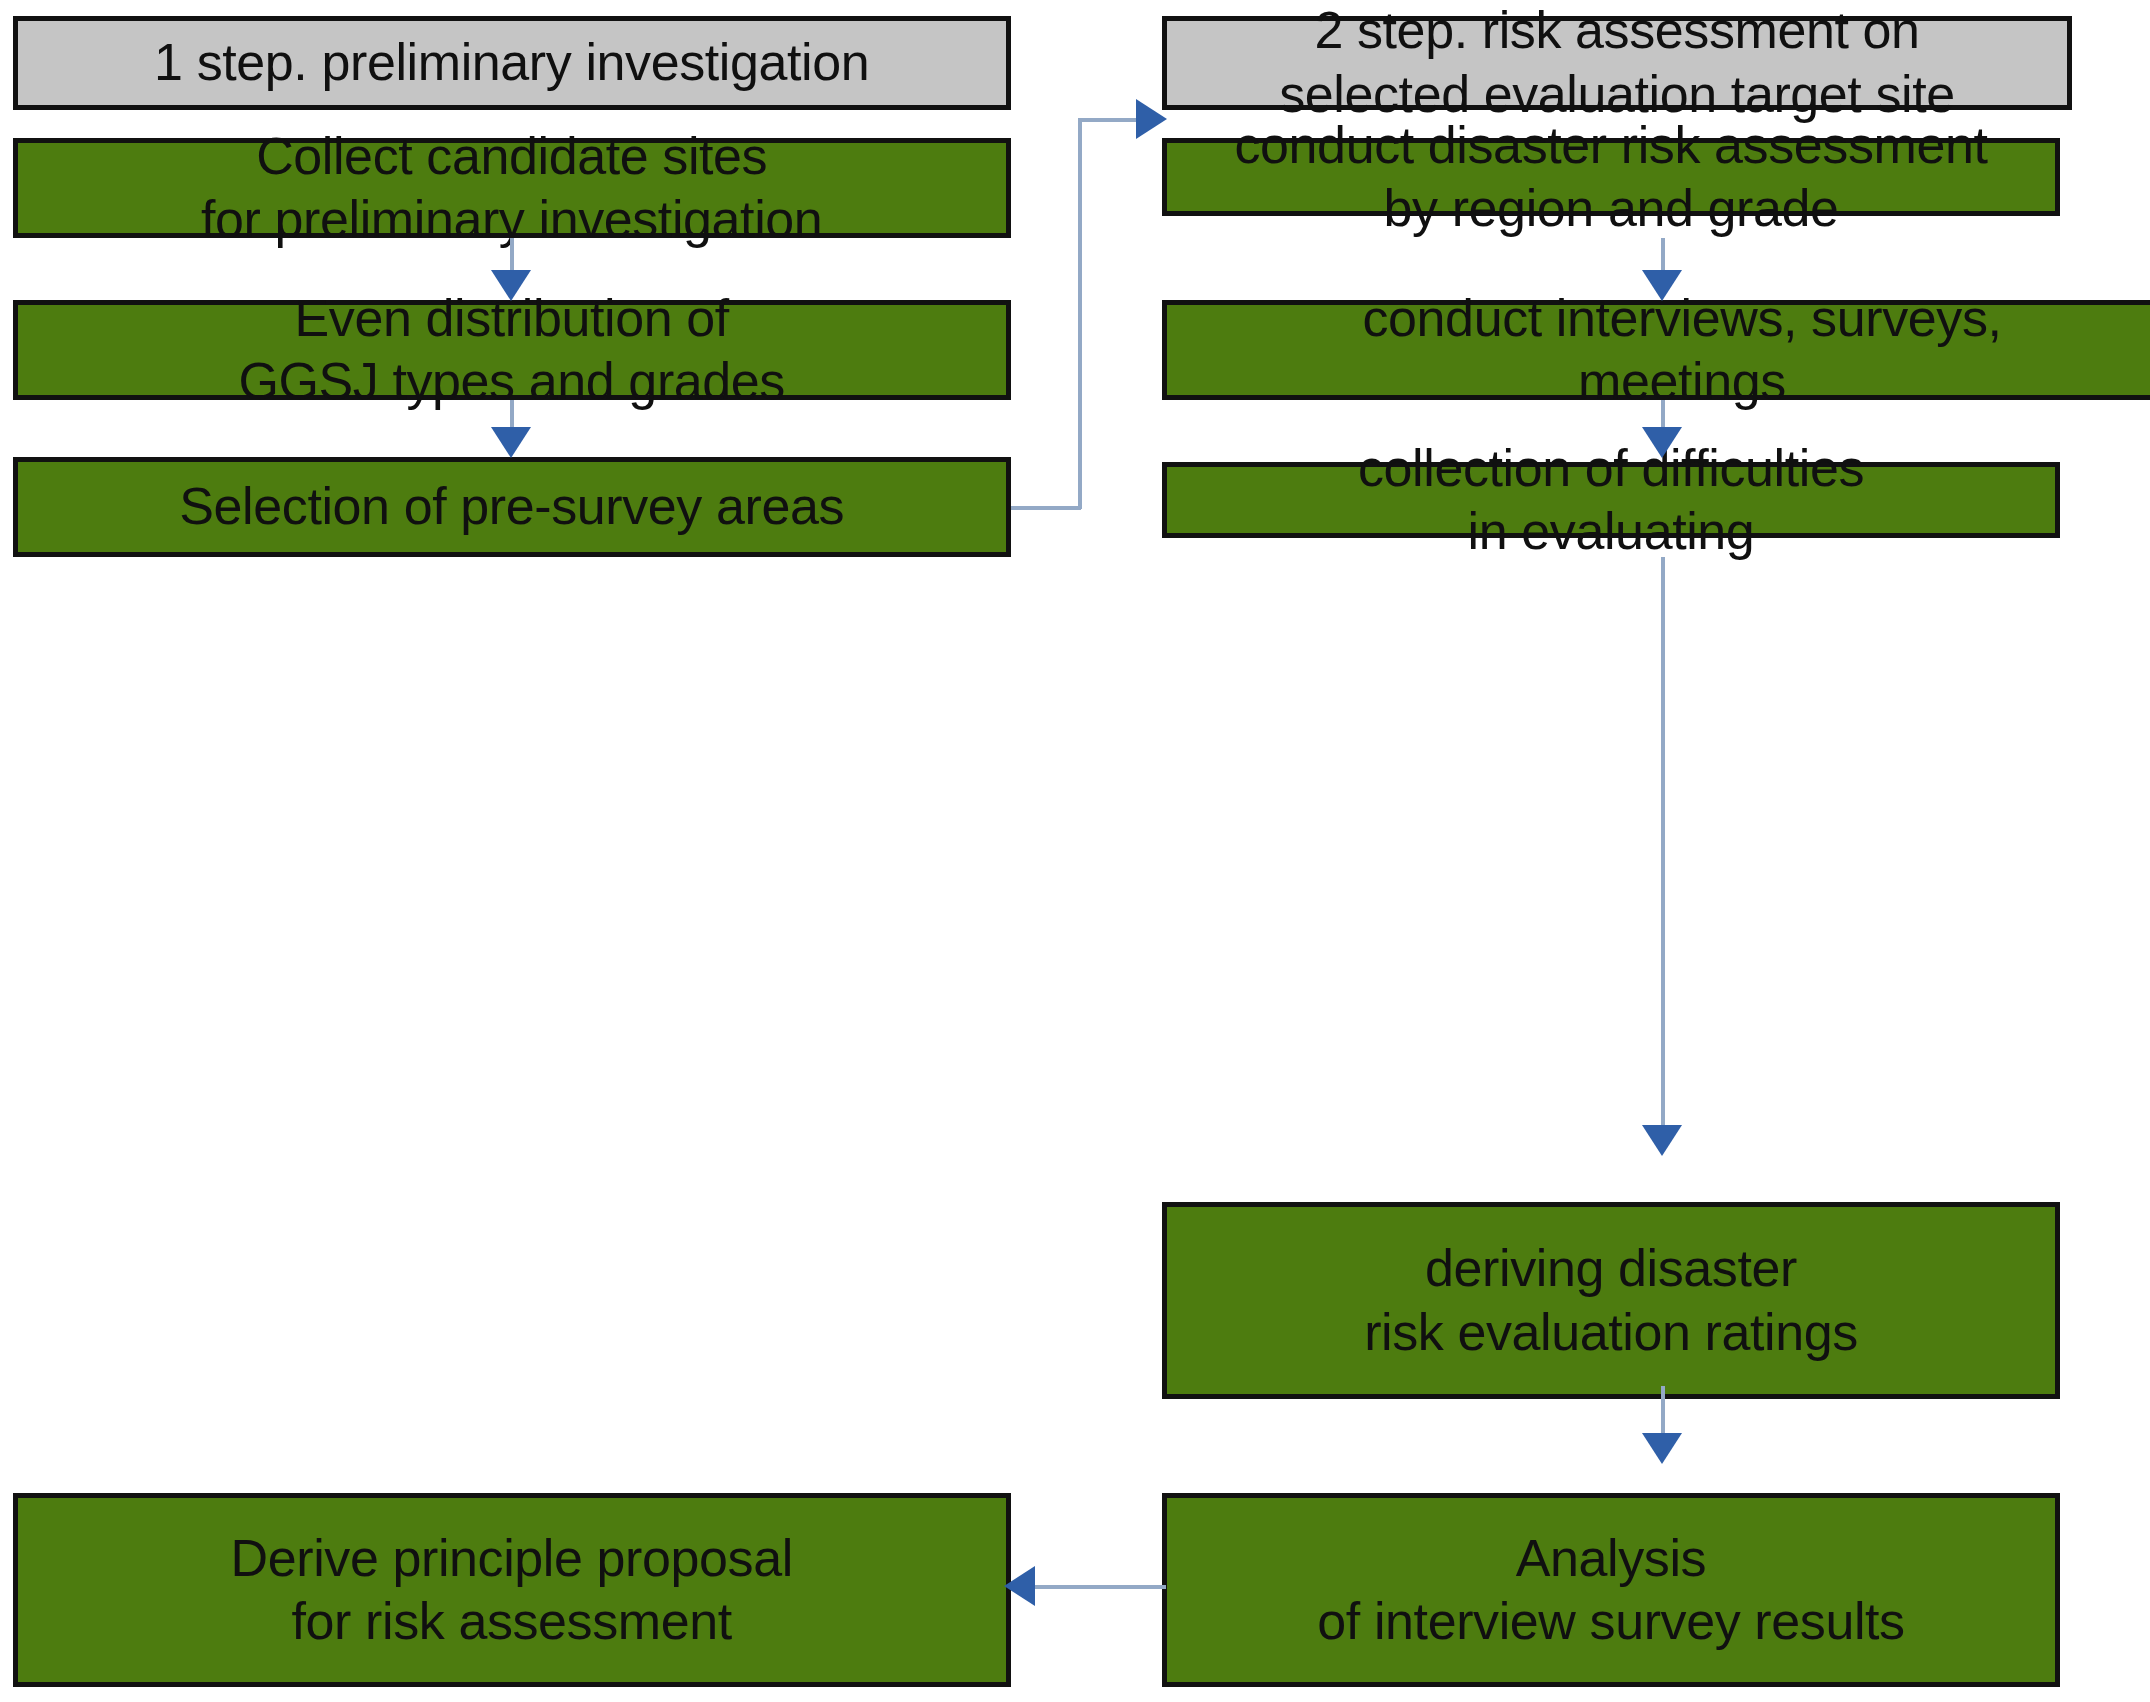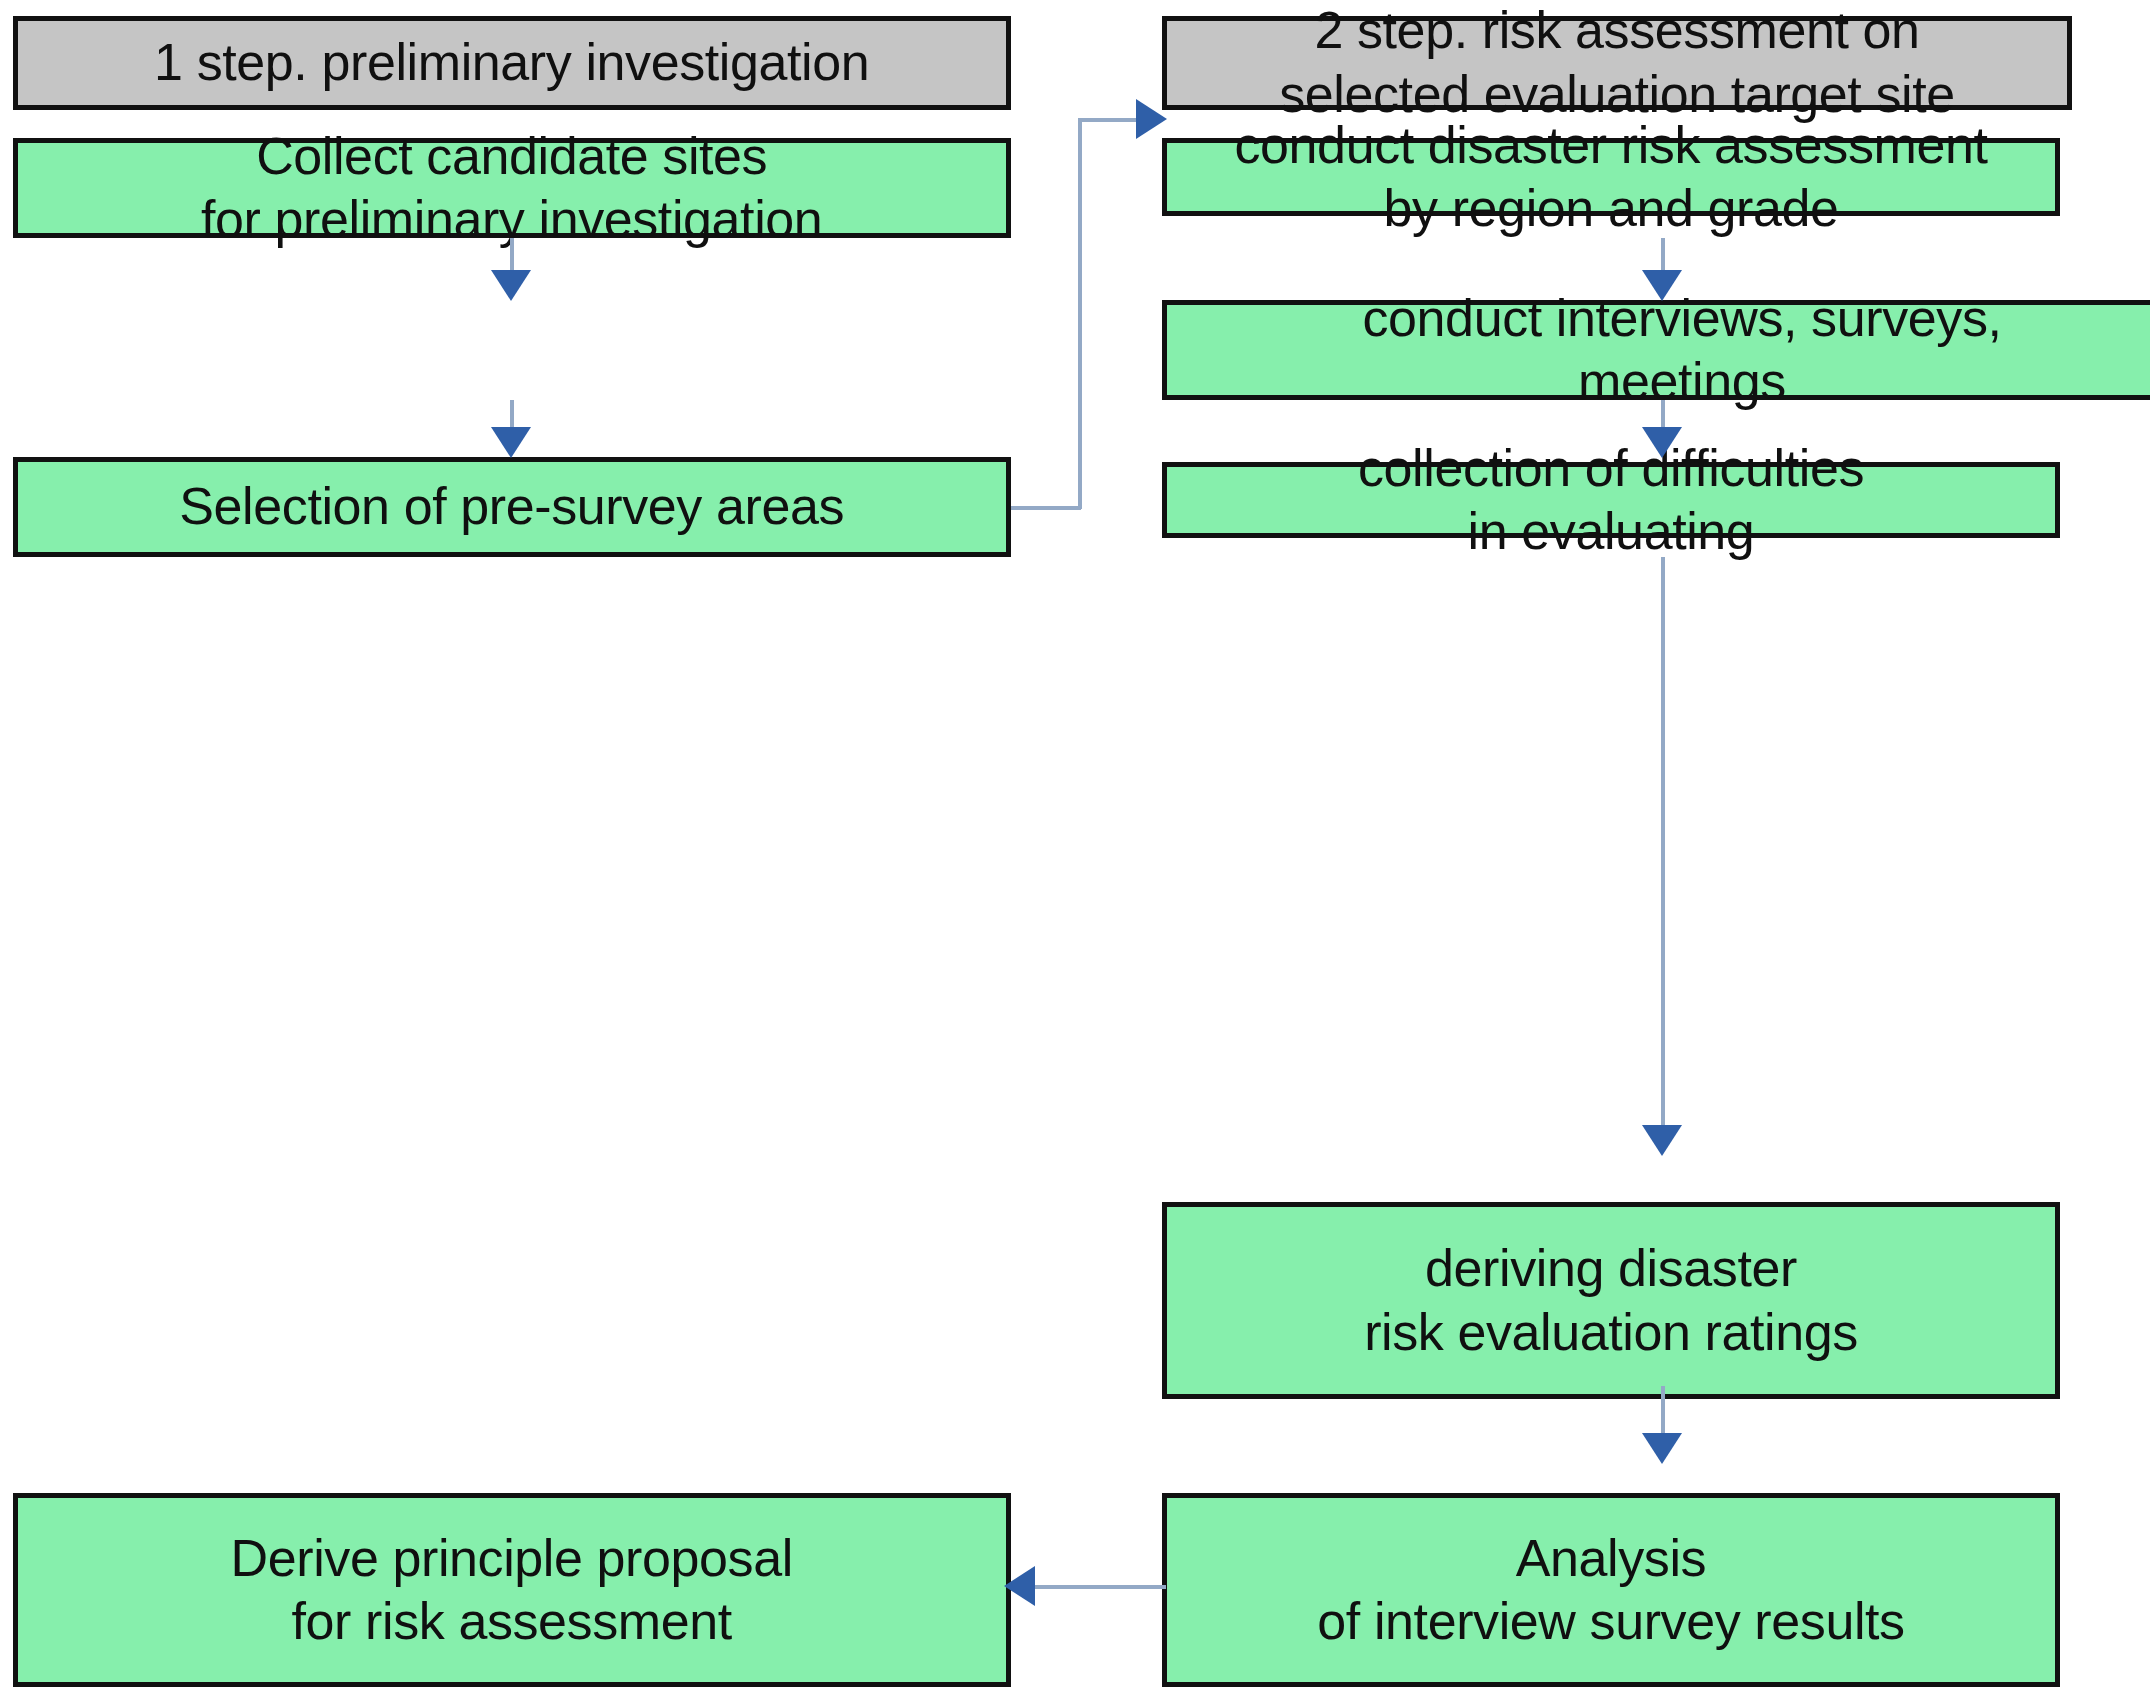--- a/index.html
+++ b/index.html
@@ -13,21 +13,21 @@
     height: 1703px;
     background: #ffffff;
     font-family: "Liberation Sans", sans-serif;
     overflow: hidden;
     padding-left: 16px;
   }
   .node {
     position: absolute;
     box-sizing: border-box;
     border: 5.6px solid #111111;
-    background: #86efac;
+    background: #4d7c0f;
     display: flex;
     align-items: center;
     justify-content: center;
     text-align: center;
   }
   .node.header {
     background: #c5c5c5;
   }
   .node .label {
     font-size: 52px;
@@ -80,20 +80,24 @@
 
   <div class="node header" style="left:12.7px; top:15.5px; width:998px; height:94px;">
     <div class="label">1 step. preliminary investigation</div>
   </div>
 
   <div class="node" style="left:12.7px; top:138px; width:998px; height:100px;">
     <div class="label">Collect candidate sites
 for preliminary investigation</div>
   </div>
 
+  <div class="node" style="left:12.7px; top:300px; width:998px; height:100px;">
+    <div class="label">Even distribution of
+GGSJ types and grades</div>
+  </div>
 
   <div class="node" style="left:12.7px; top:457px; width:998px; height:100px;text-align:center;">
     <div class="label">Selection of pre-survey areas</div>
   </div>
 
   <div class="node" style="left:12.7px; top:1493px; width:998px; height:194px;">
     <div class="label">Derive principle proposal
 for risk assessment</div>
   </div>
 

